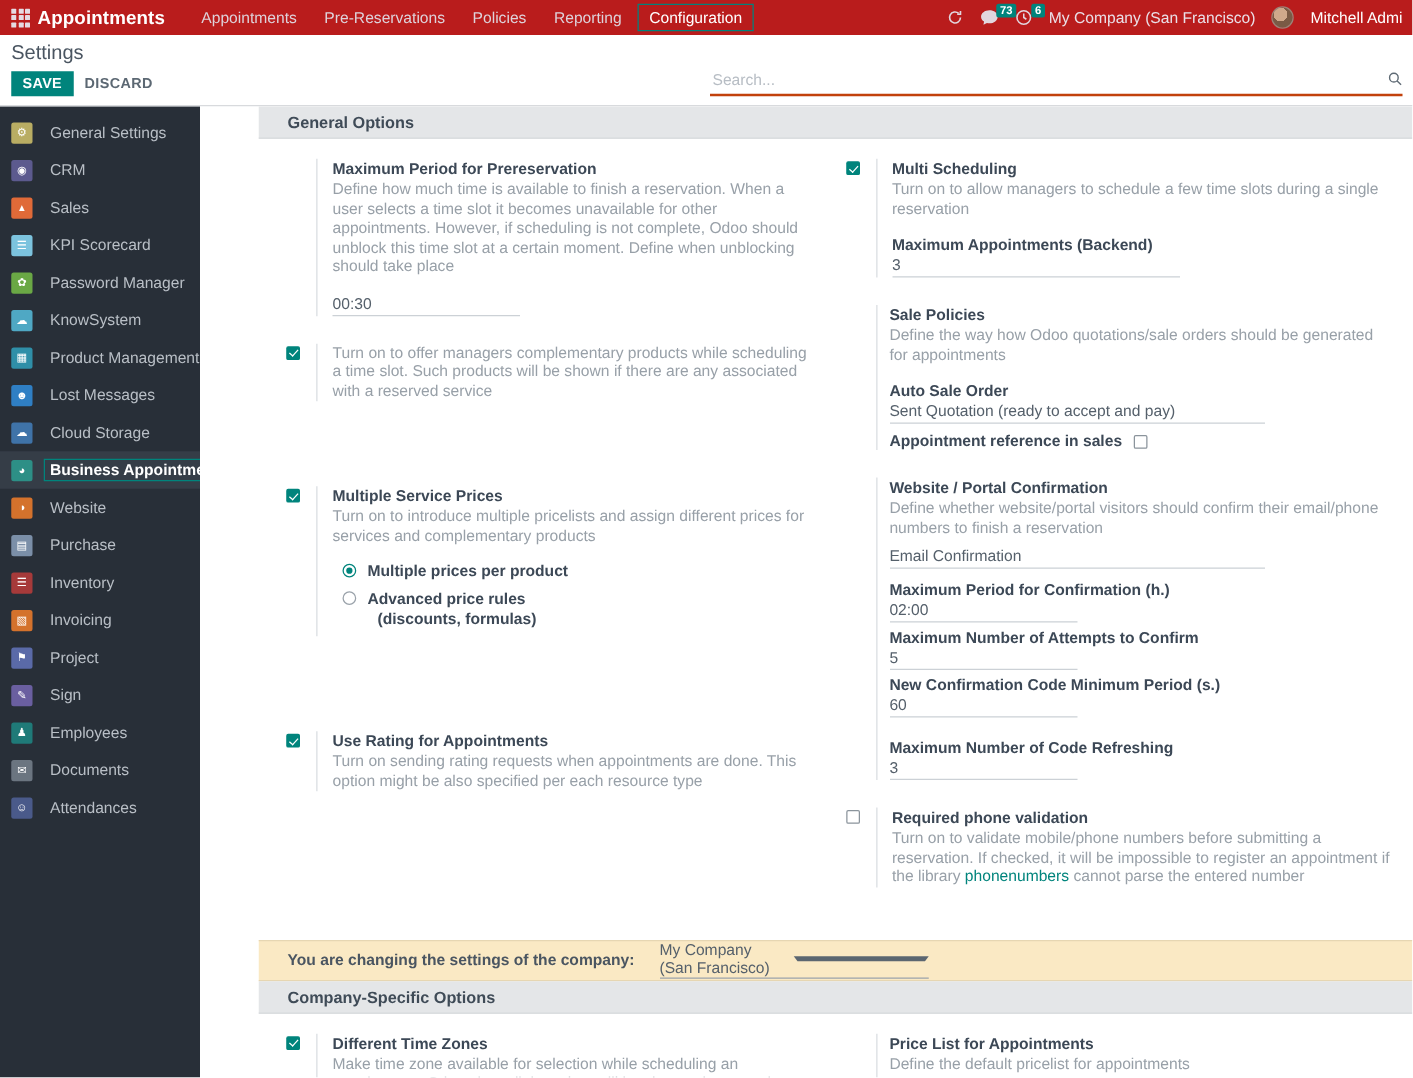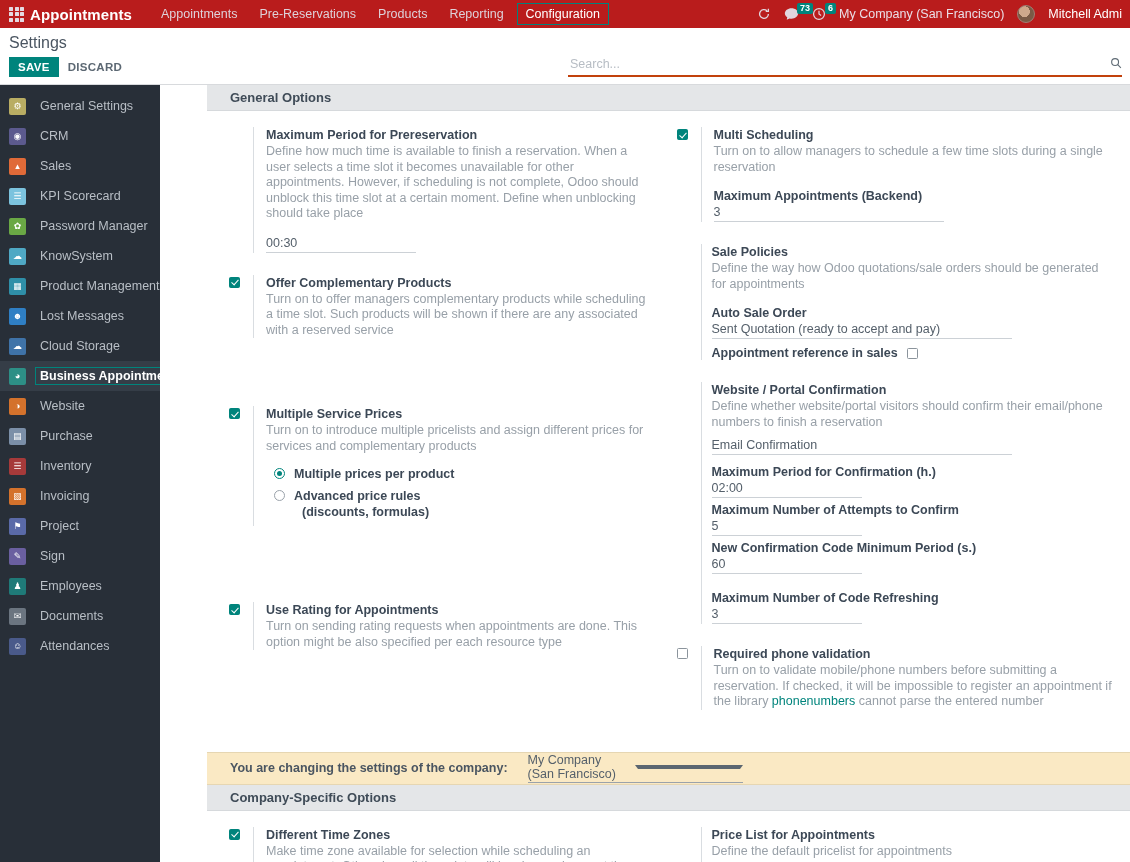--- a/index.html
+++ b/index.html
@@ -394,21 +394,21 @@
       <i></i>
       <i></i>
       <i></i>
       <i></i>
       <i></i>
   </div>
   <div class="brand">Appointments</div>
 
   <div class="nav-item">Appointments</div>
   <div class="nav-item">Pre-Reservations</div>
-  <div class="nav-item">Products</div>
+  <div class="nav-item">Policies</div>
   <div class="nav-item">Reporting</div>
   <div class="nav-item active">Configuration</div>
 
   <div class="nav-right">
     <div class="nav-icon">
       <svg width="14" height="14" viewBox="0 0 16 16" fill="none" stroke="#e2d6de" stroke-width="1.5">
         <path d="M13 8a5 5 0 1 1-1.6-3.7"></path>
           <path d="M13 2v3h-3"></path>
       </svg>
     </div>
@@ -548,21 +548,20 @@
               <input class="fld-input" value="00:30" style="">
             </div>
           </div>
         </div>
 
         <div class="setting" style="margin-top:20px">
           <div class="cbwrap">
             <span class="cb on"></span>
           </div>
           <div class="fieldside">
-            <div class="s-title">Offer Complementary Products</div>
             <div class="s-desc">Turn on to offer managers complementary products while scheduling a time slot. Such products will be shown if there are any associated with a reserved service</div>
           </div>
         </div>
 
         <div class="setting" style="margin-top:68px">
           <div class="cbwrap">
             <span class="cb on"></span>
           </div>
           <div class="fieldside">
             <div class="s-title">Multiple Service Prices</div>

